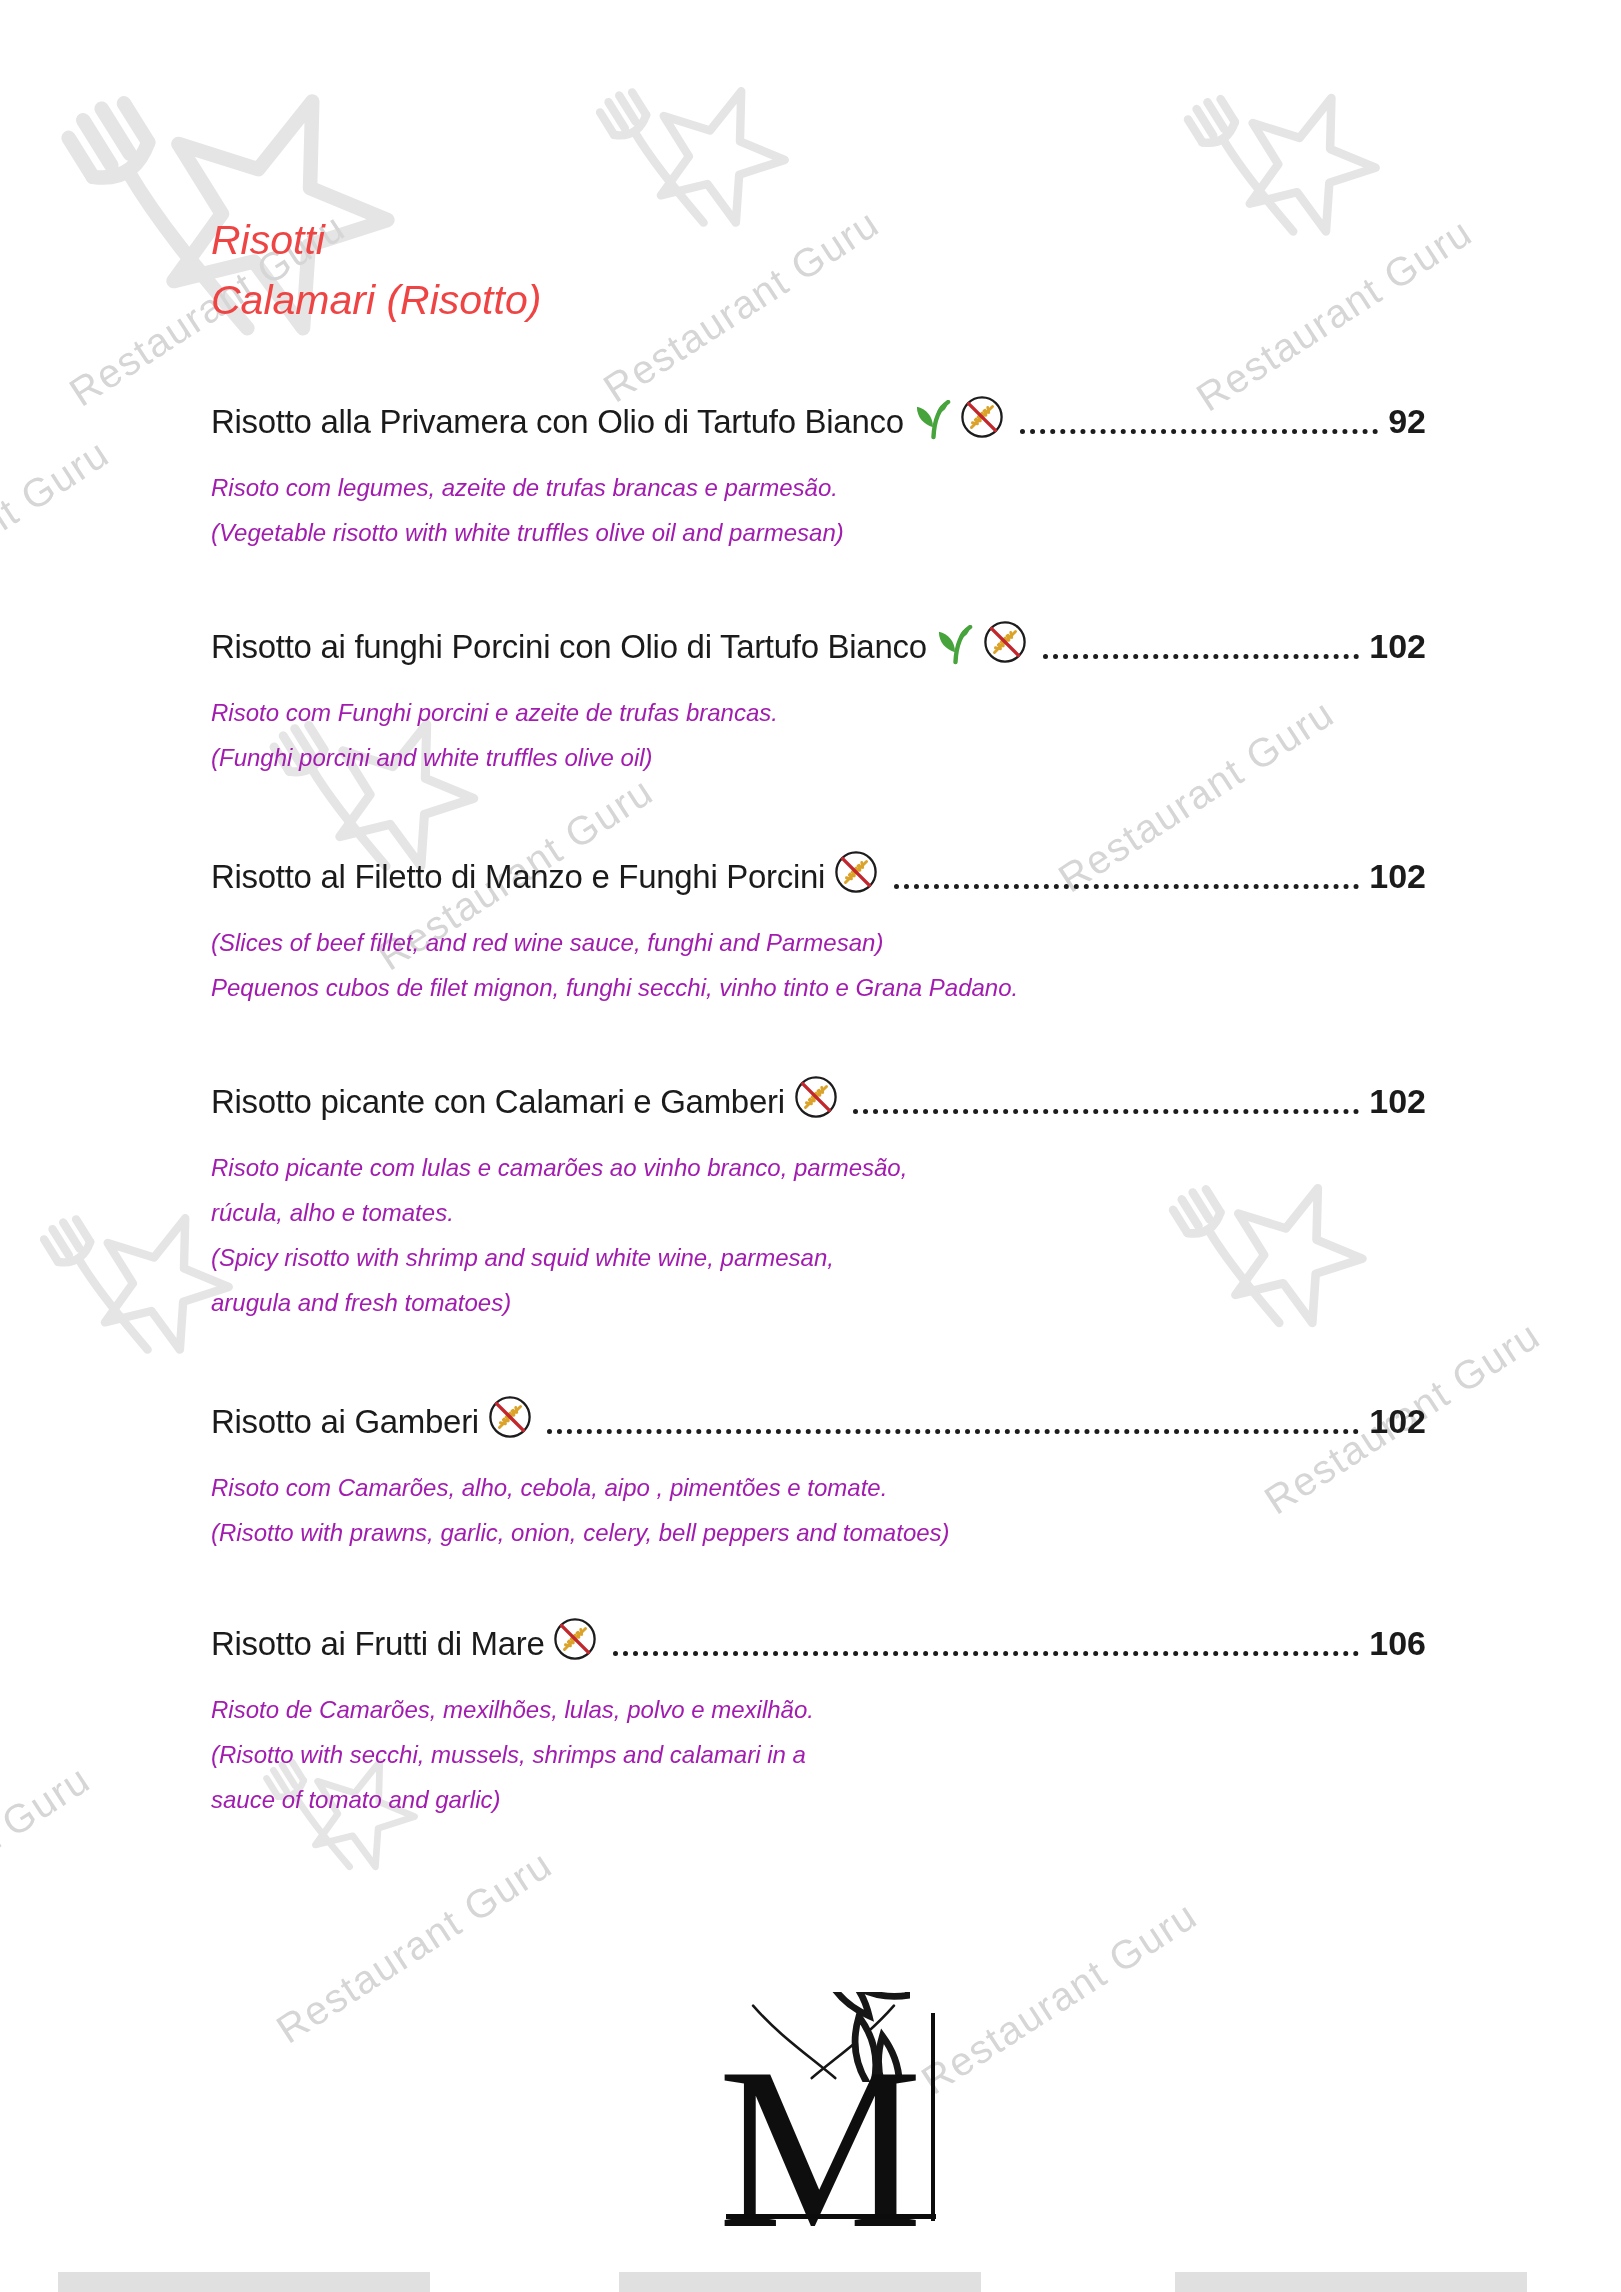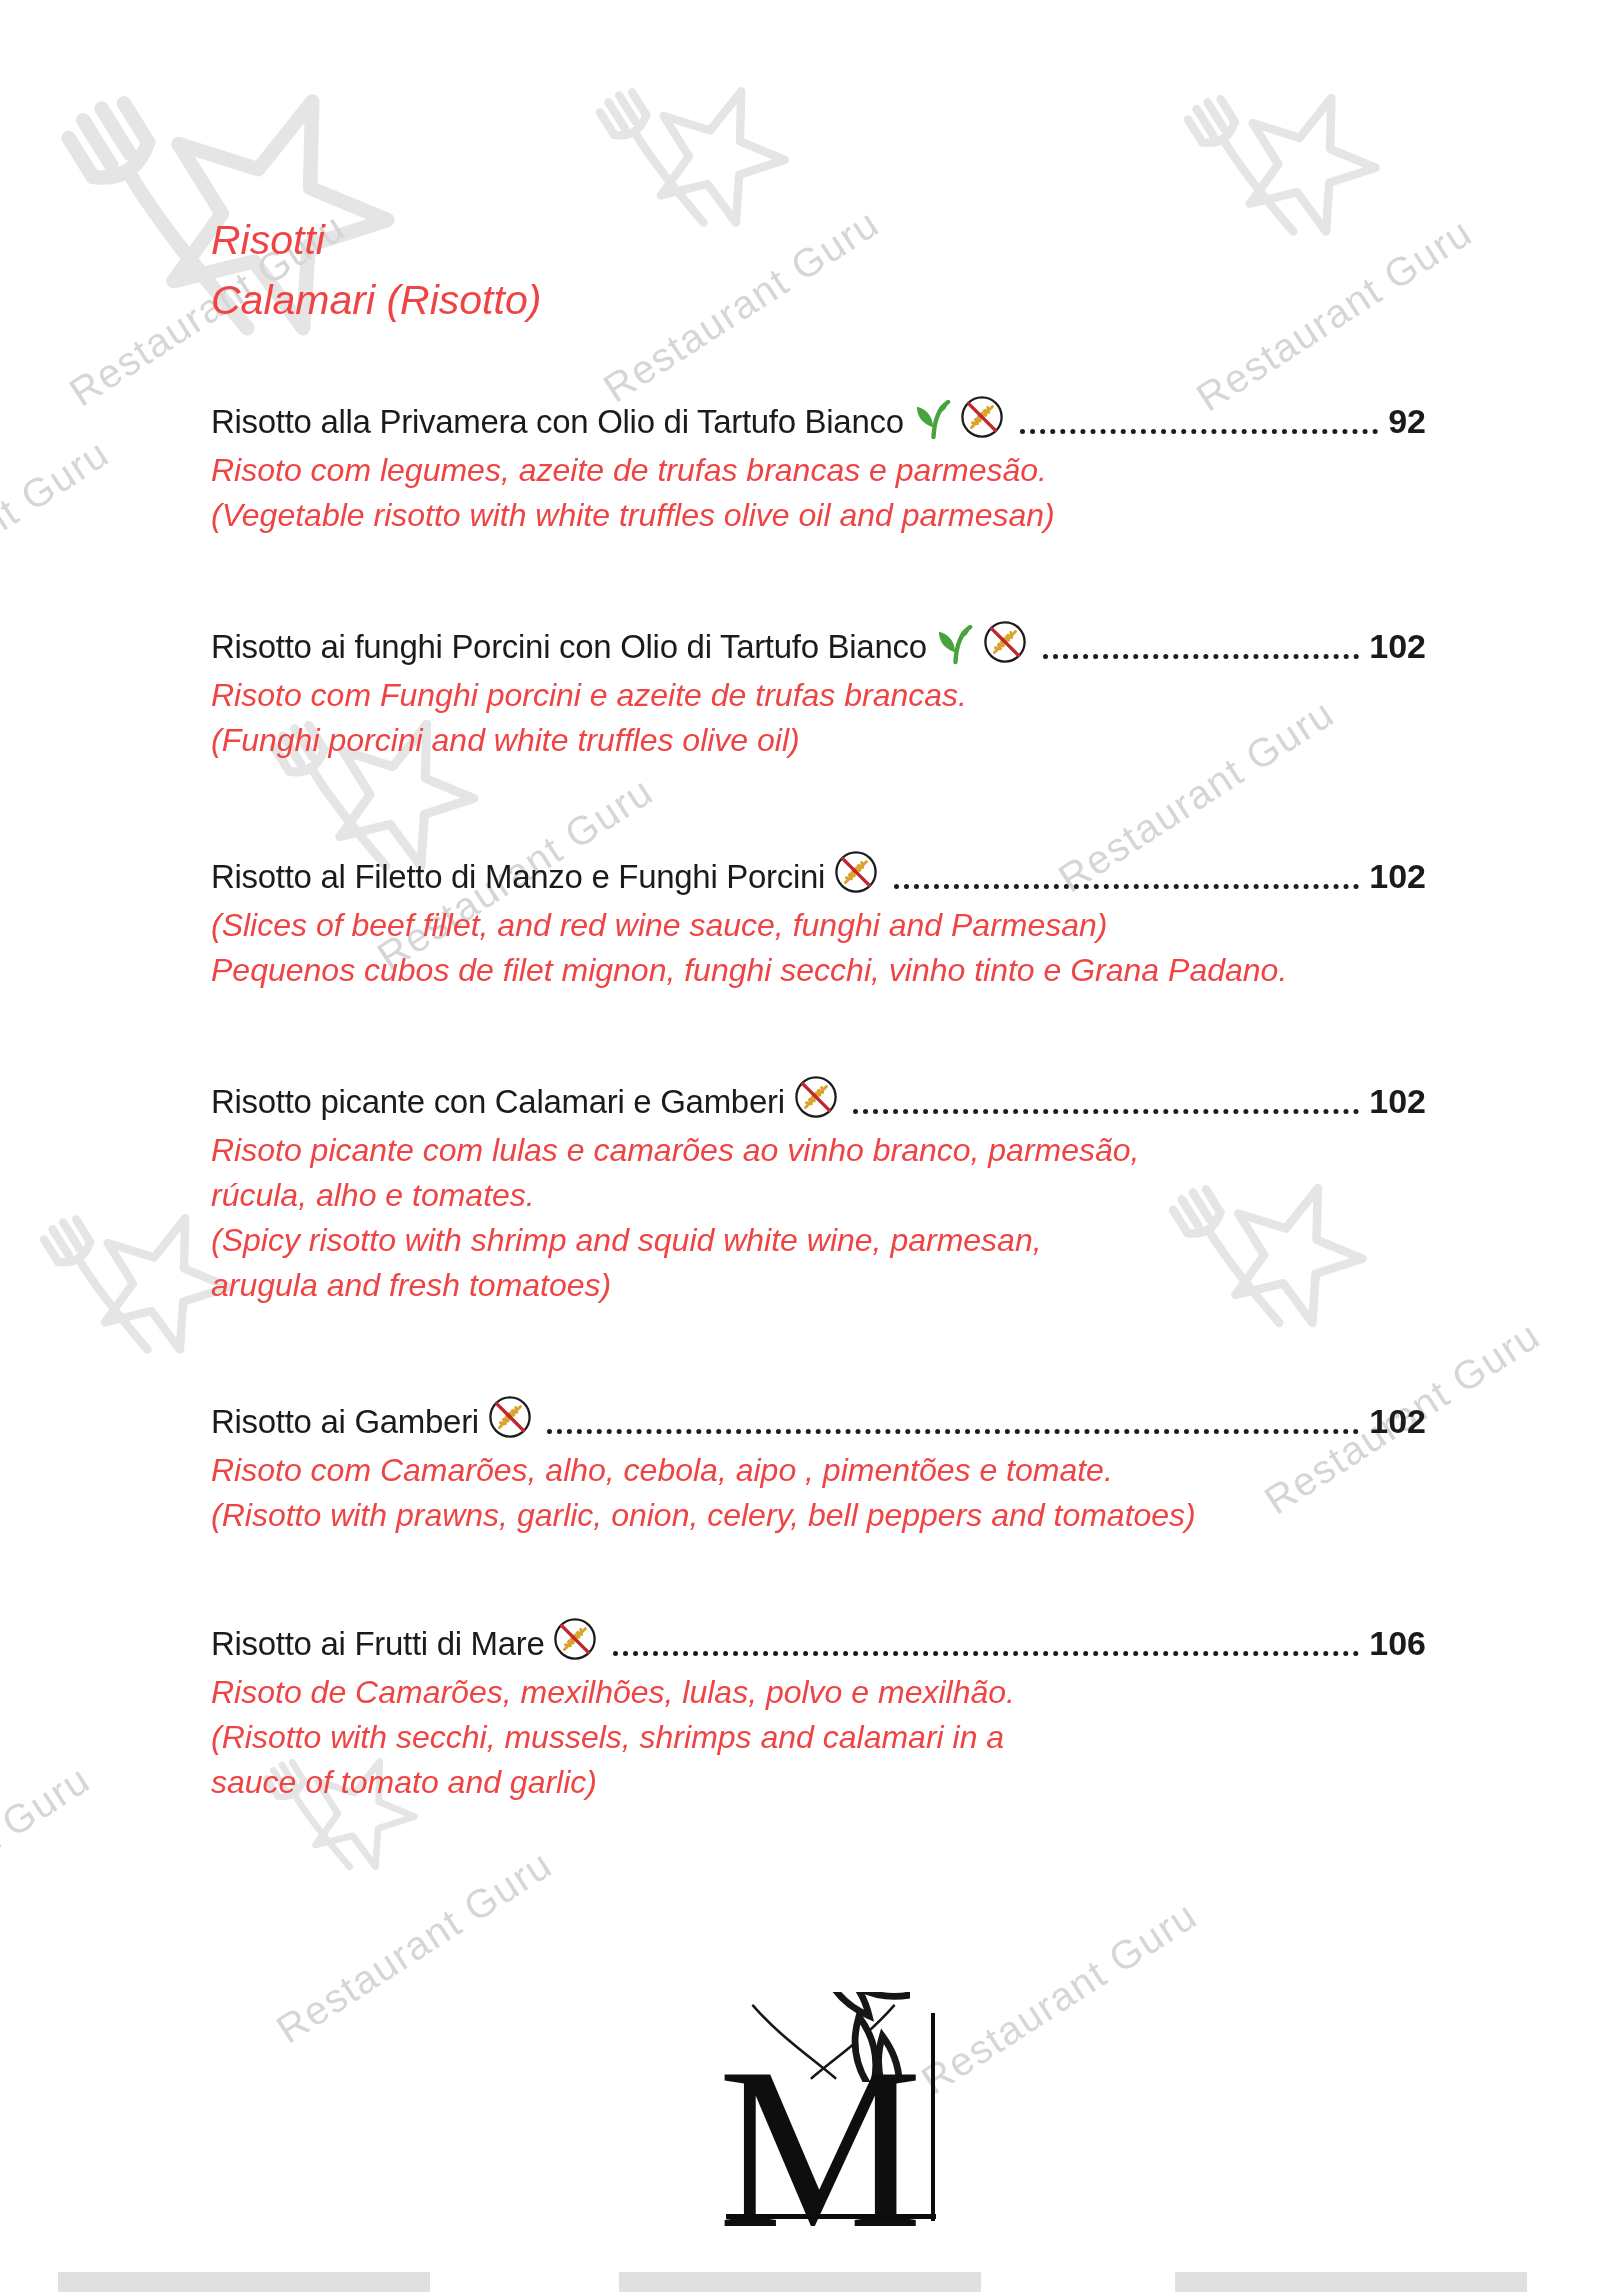--- a/index.html
+++ b/index.html
@@ -28,22 +28,22 @@
   }
   .icn{flex:0 0 auto;margin-left:8.8px;display:block;}
   .icn.veg{margin-bottom:2px;}
   .icn.gf{margin-bottom:3.9px;}
   .dot-leader{
     flex:1 1 auto;min-width:39px;margin:0 9.8px 8.8px 15.7px;
     border-bottom:5.9px dotted #1c1c1c;
   }
   .item-price{font-weight:700;font-size:34px;line-height:43px;color:#1b1b1b;}
   .item-desc{
-    font-style:italic;font-size:32px;line-height:45px;color:#ef4444;
-    margin-top:5px;
+    font-style:italic;font-size:24px;line-height:45px;color:#a21caf;
+    margin-top:22px;
   }
   .item-desc div{white-space:nowrap;}
   
   .logo{position:absolute;left:686px;top:1980px;width:294px;height:255px;}
   .logo-m{
     position:absolute;left:32px;top:54px;
     font-family:"Liberation Serif","DejaVu Serif",serif;
     font-size:230px;line-height:1;color:#0e0e0e;
   }
   .logo-laurel{position:absolute;left:51px;top:11.8px;}

